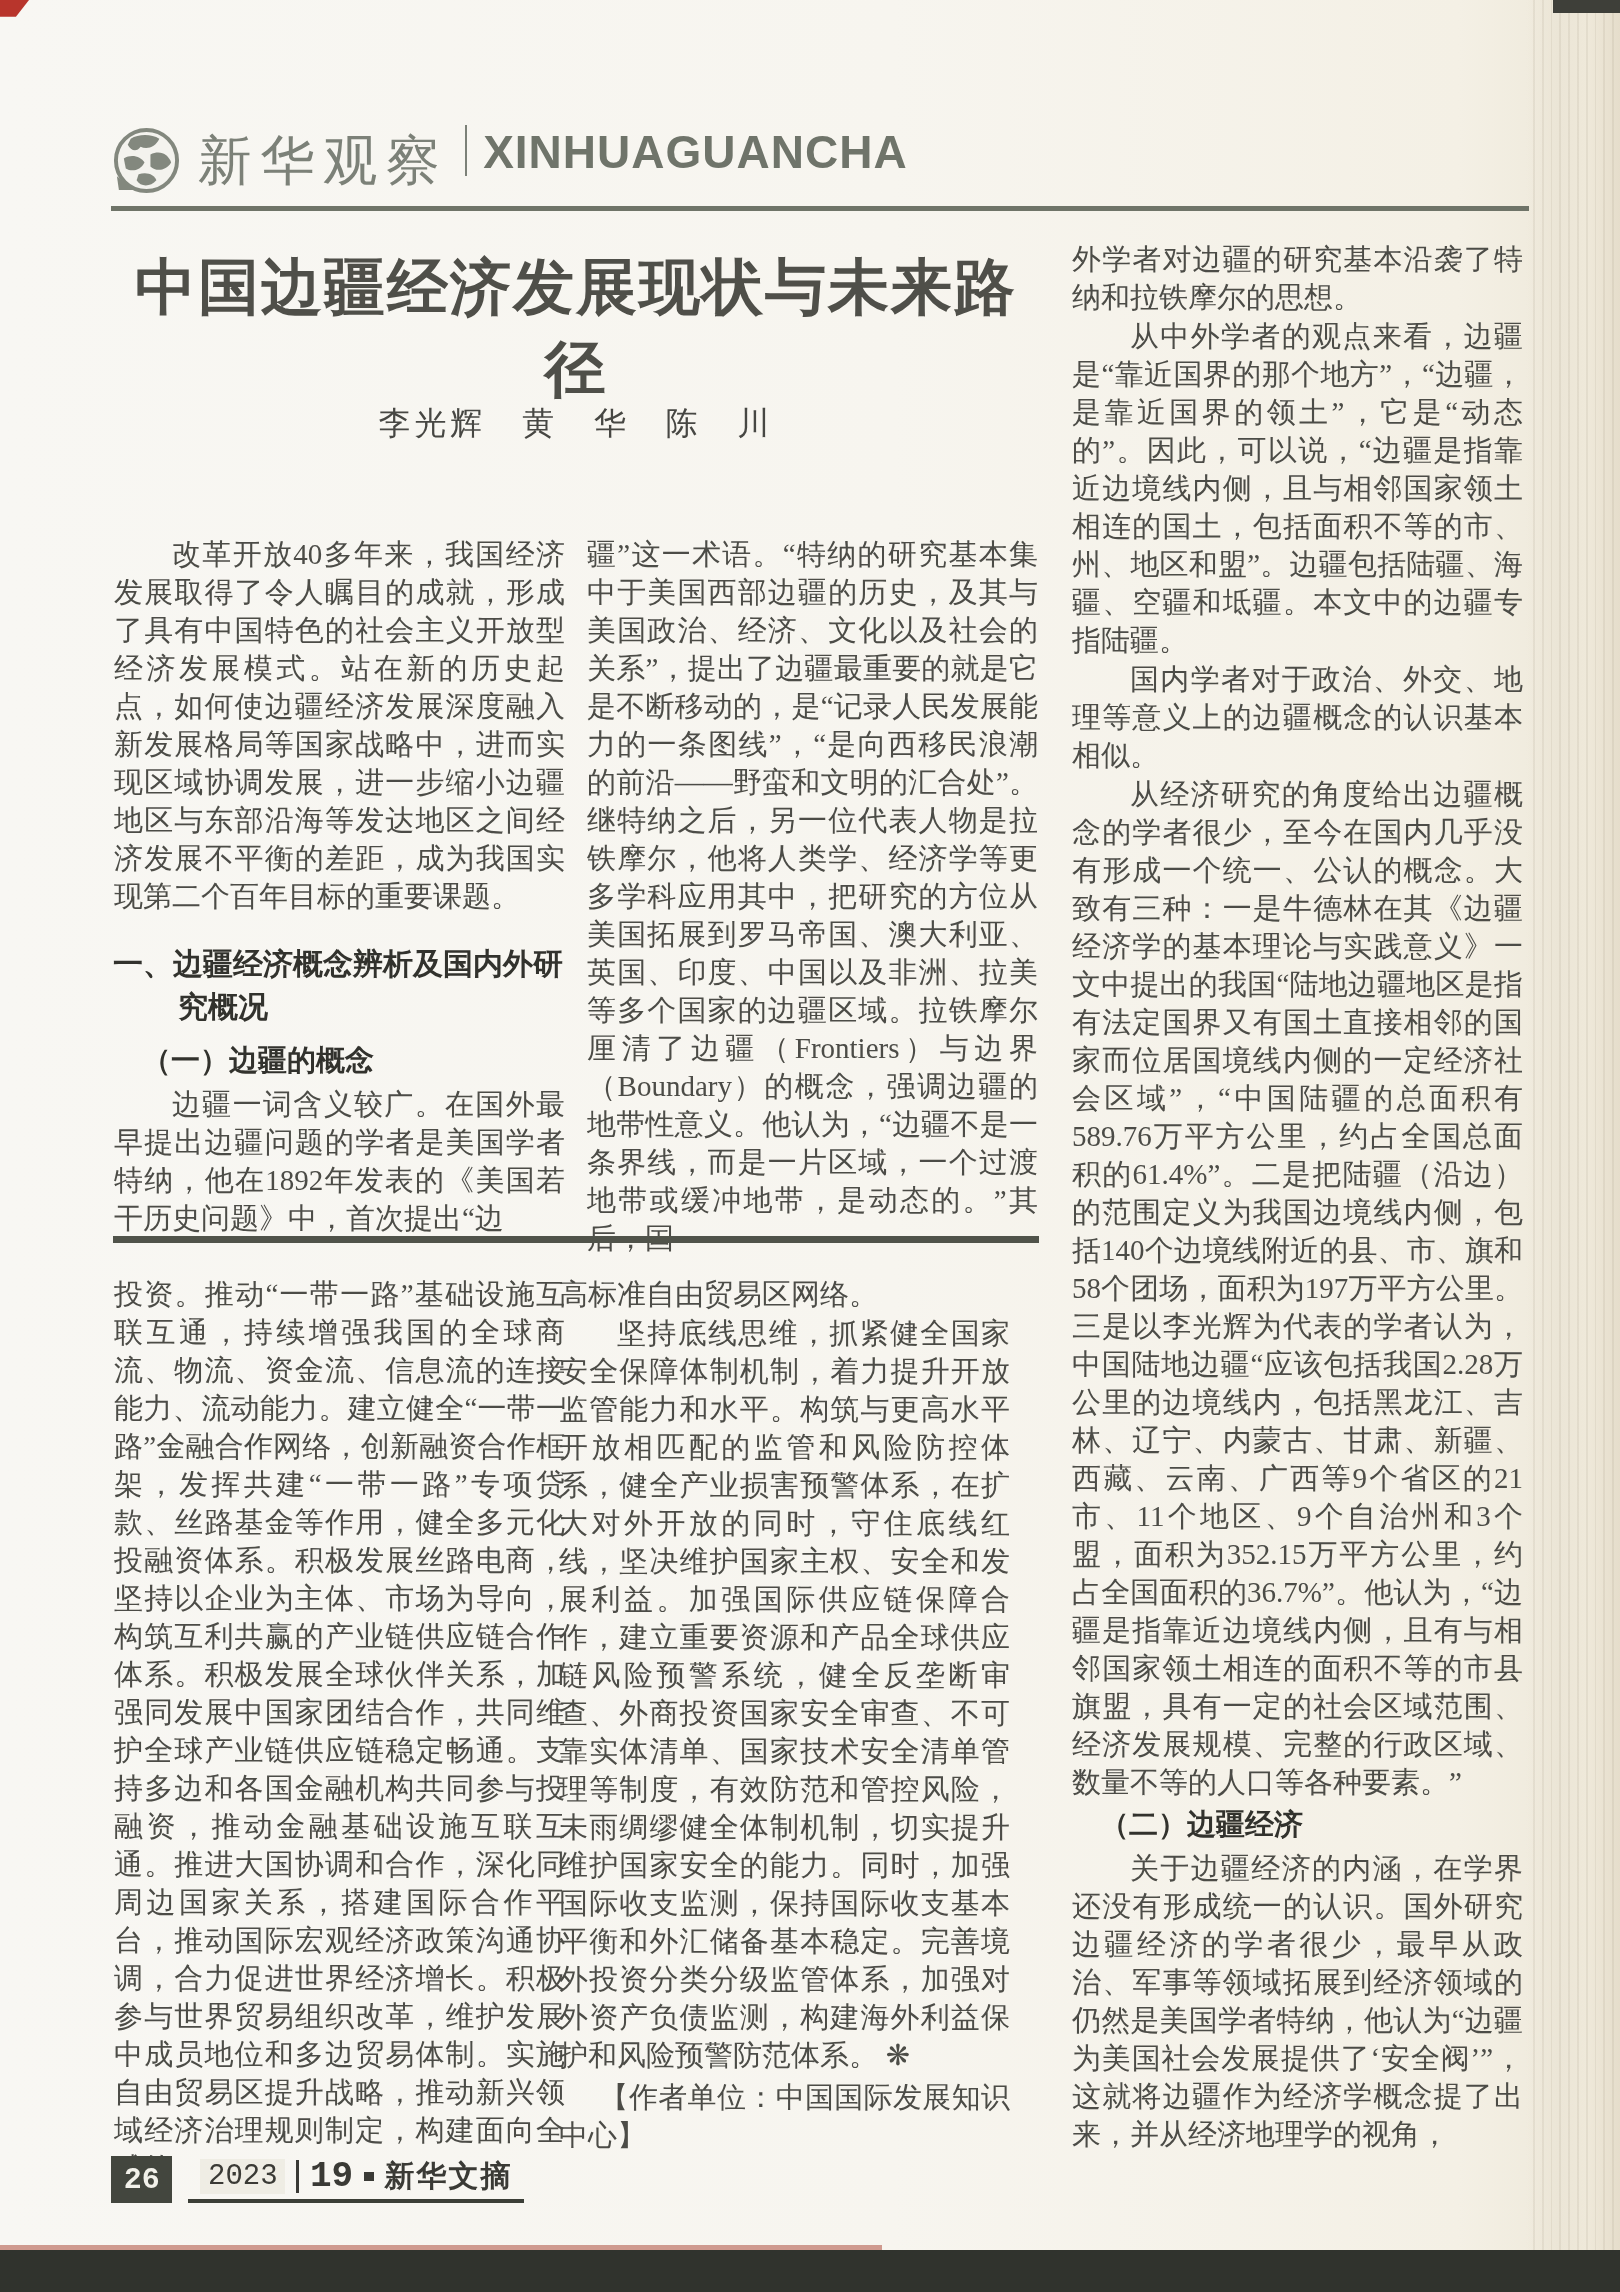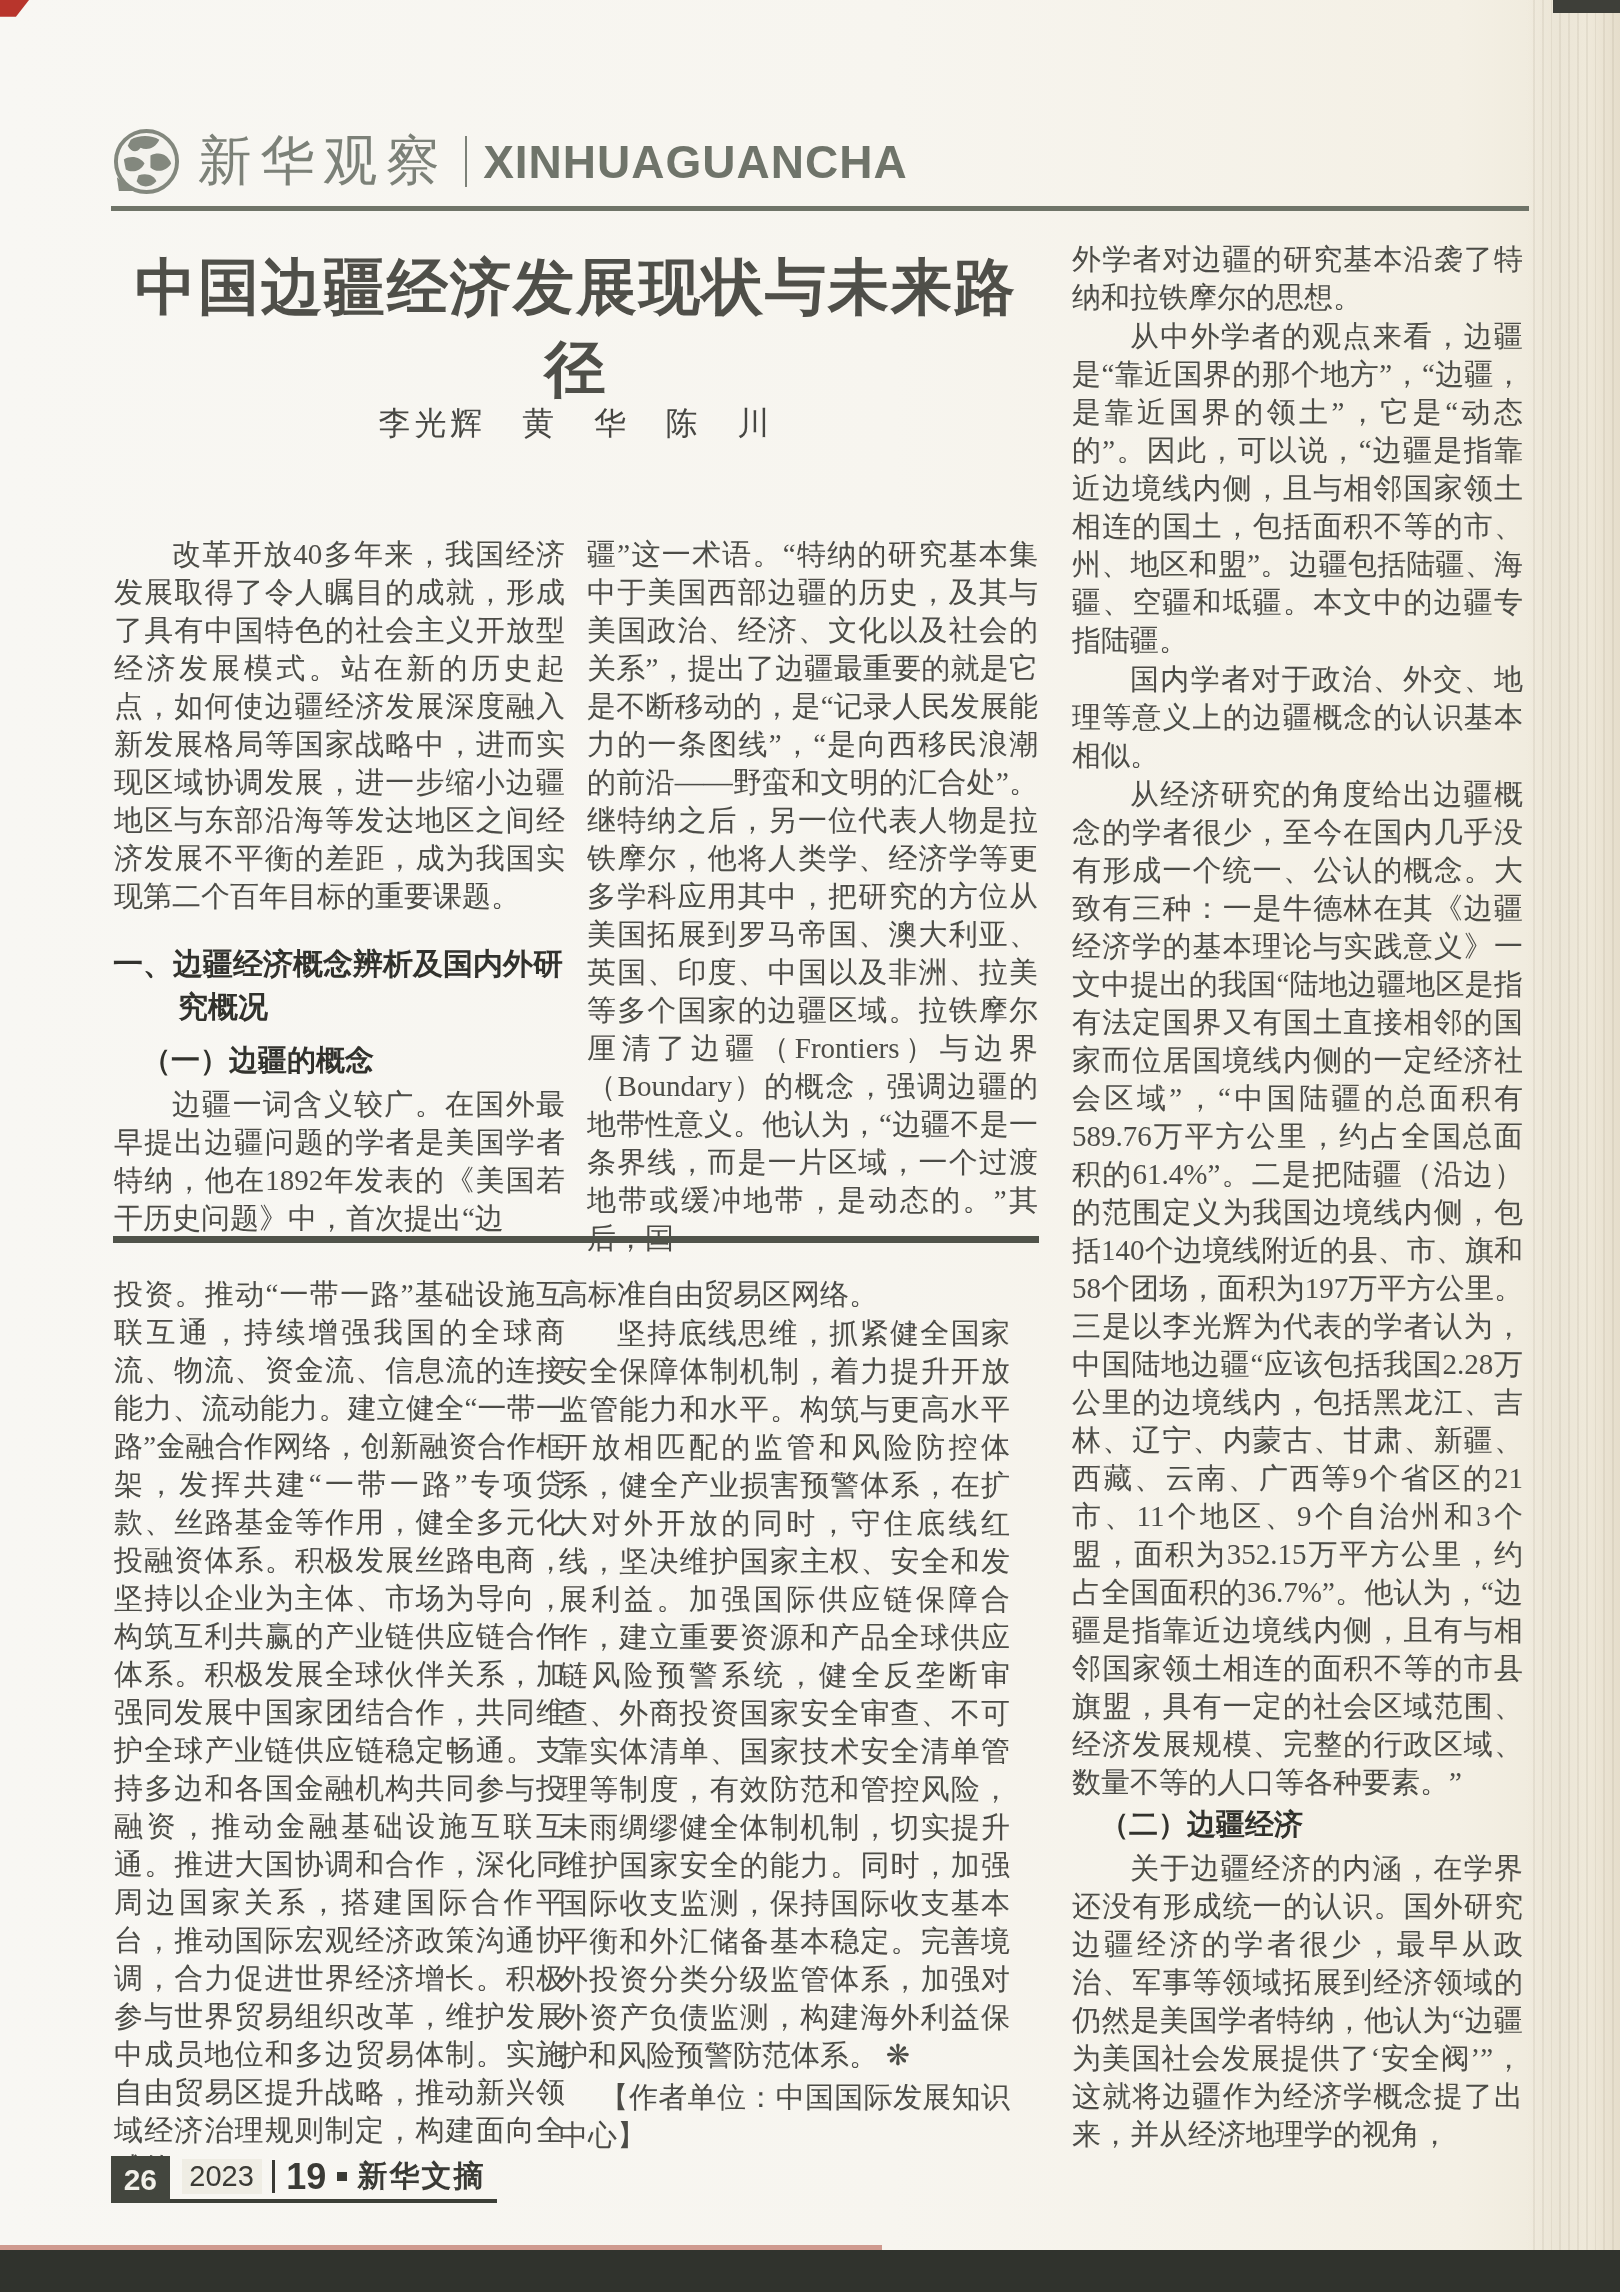--- a/index.html
+++ b/index.html
@@ -23,21 +23,21 @@
       linear-gradient(90deg, rgba(0,0,0,0) 0%, #ebe5d6 35%, #efe9da 65%, #e5ddcb 100%);
   }
   .edge-bottom { position:absolute; left:0; bottom:0; width:100%; height:43px; background:#30332d; }
   .edge-bottom-pink { position:absolute; left:0; bottom:40px; width:882px; height:7.8px; background:#cf9a8f; }
   .corner-red { position:absolute; left:0; top:0; width:29px; height:16.7px; background:#b8352c; clip-path:polygon(0 0,100% 0,55% 100%,0 100%); }
   .corner-tr { position:absolute; right:0; top:0; width:67px; height:12.7px; background:#3e3f39; }
 
   
   .masthead {
     position:absolute; left:111px; top:125px; width:1418px;
-    display:flex; align-items:center; gap:15.7px;
+    display:flex; align-items:flex-start; gap:15.7px;
     border-bottom:5.9px solid #6f7468; padding-bottom:7.8px;
   }
   .masthead-cn {
     font-size:54px; color:#7c8178; letter-spacing:8.8px;
     font-family:"Liberation Serif","DejaVu Serif",serif;
   }
   .masthead-bar { width:2.9px; height:51px; background:#7c8178; }
   .masthead-en {
     font-size:46px; font-weight:800; color:#6f746a; letter-spacing:1px;
     font-family:"Liberation Sans","DejaVu Sans",sans-serif;
@@ -81,21 +81,22 @@
     text-align:left; text-indent:1em; margin:0 0 2px 0;
   }
   .end-mark { padding-left:7.8px; }
   .attrib-line1 { text-indent:1.4em; margin-top:3.9px !important; }
   .attrib-line2 { letter-spacing:1px; }
 
   
   .footer {
     position:absolute; left:111px; top:2156px; height:47px;
     display:flex; align-items:stretch;
-    font-family:Liberation Sans, sans-serif;
+    font-family:Liberation Mono, monospace;
+    gap:16px;
   }
   .page-num {
     background:#43463e; color:#f2f1ea; font-size:30px; font-weight:700;
     display:flex; align-items:center; padding:0 12.7px;
   }
   .footer-rest {
     display:flex; align-items:center; gap:10.8px;
     border-bottom:4.9px solid #3c3f37; padding:0 11.8px 2px 11.8px;
   }
   .year { font-size:29px; color:#3a3a35; background:#efede4; padding:1px 7.8px; }

